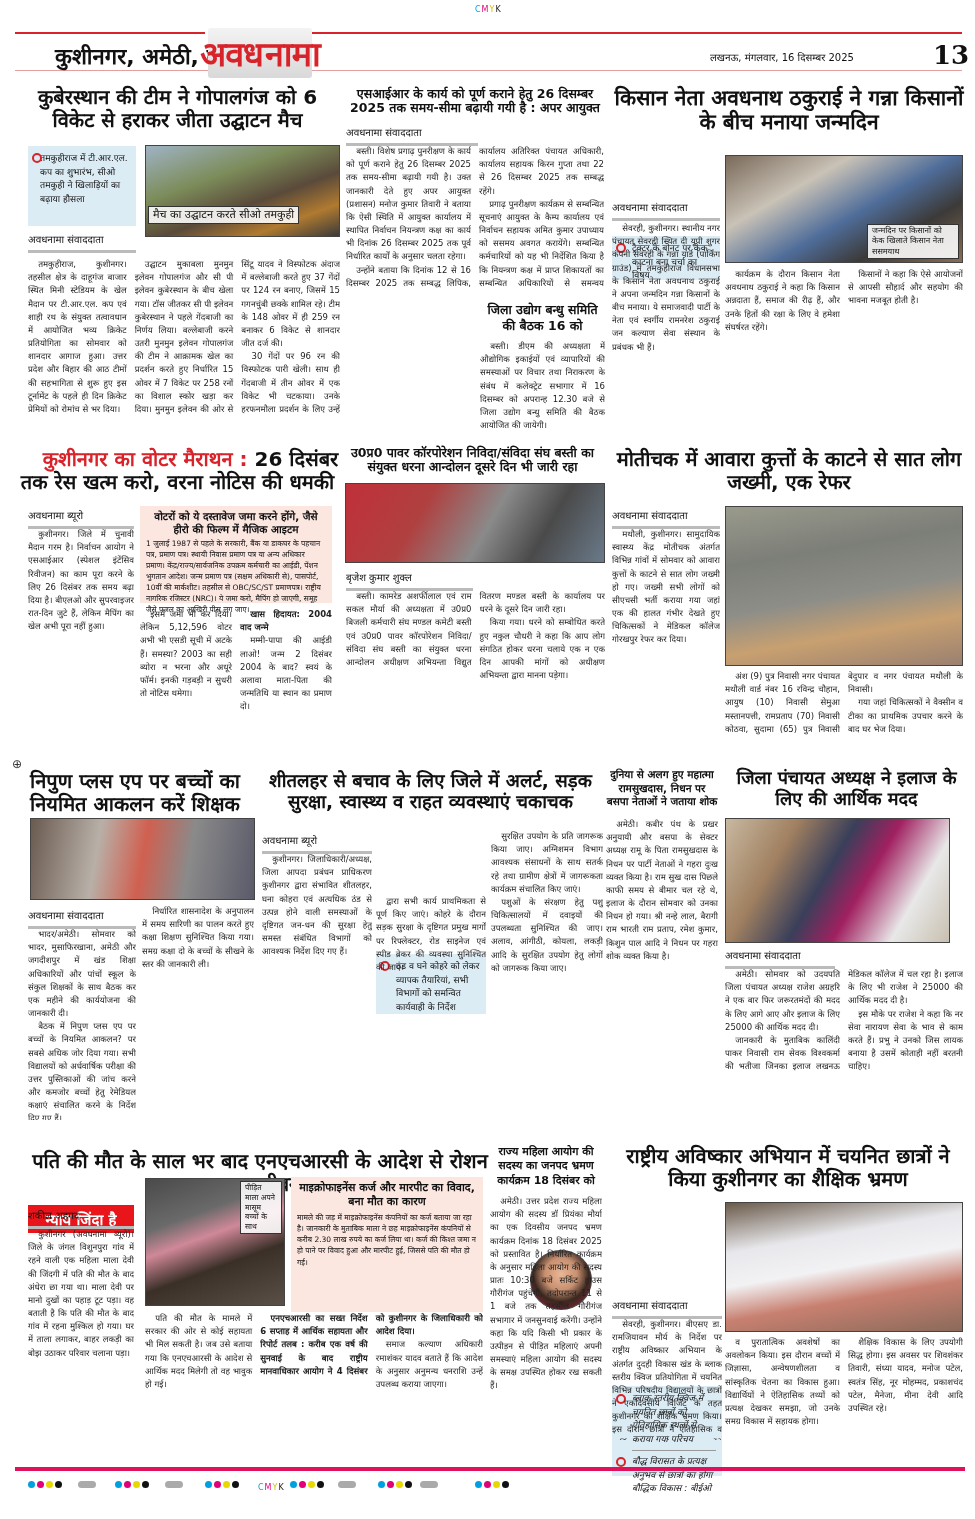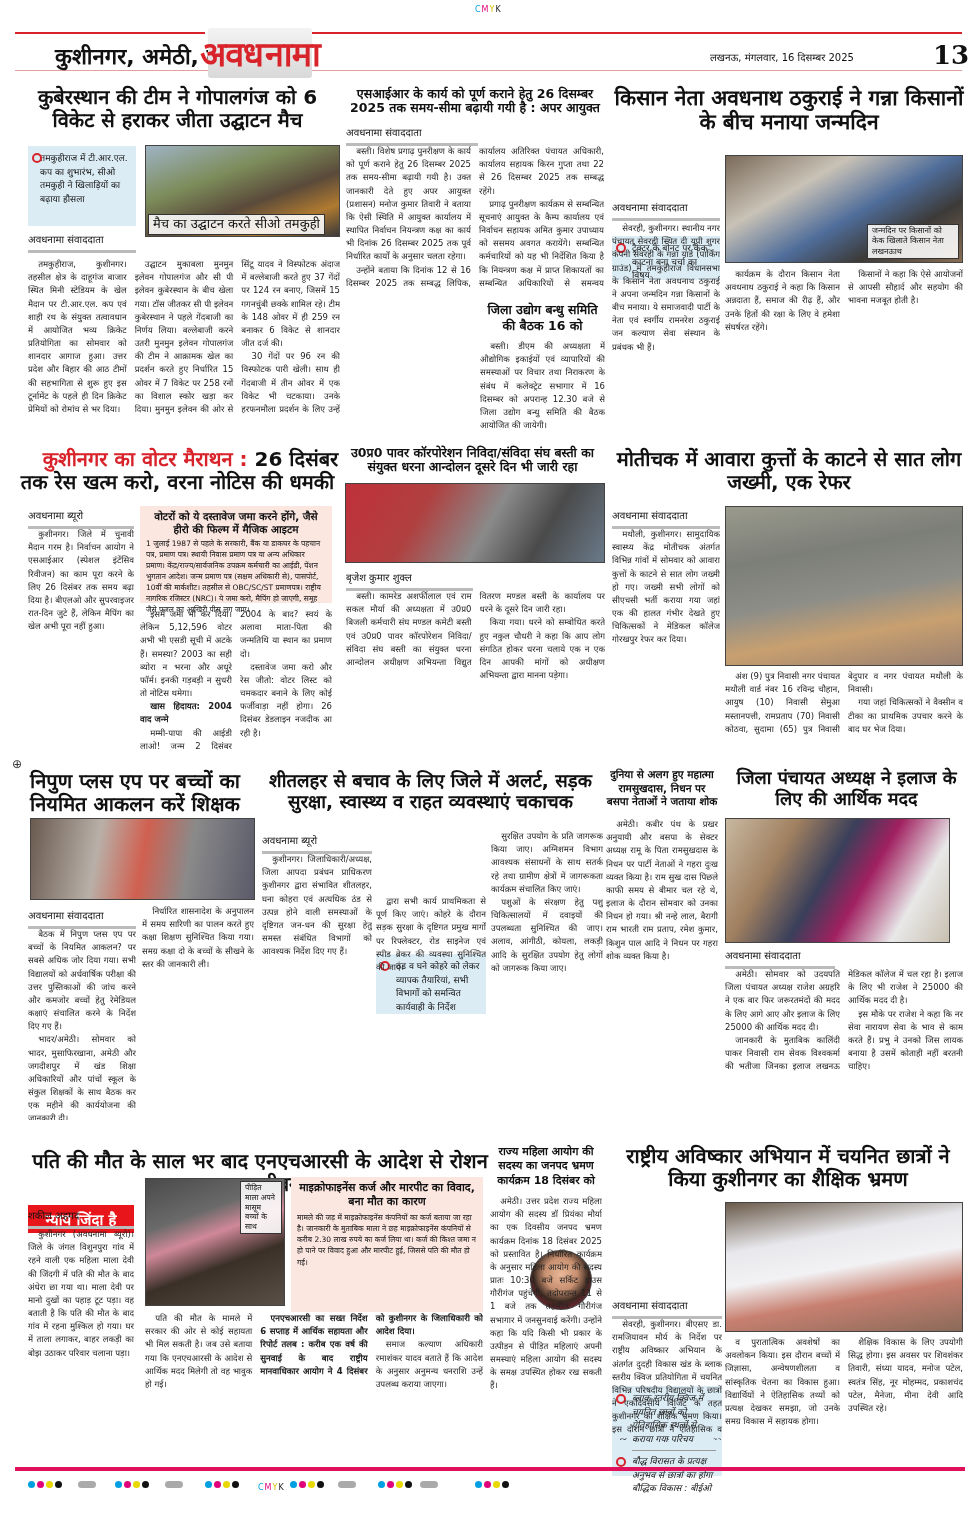--- a/index.html
+++ b/index.html
@@ -55,21 +55,21 @@
 <div class="abs date-line" style="left:710px;top:50px;">लखनऊ, मंगलवार, 16 दिसम्बर 2025</div>
 <div class="abs page-no" style="left:933px;top:40px;">13</div>
 
 <div class="abs hl" style="left:15px;top:86px;width:325px;font-size:20px;">कुबेरस्थान की टीम ने गोपालगंज को 6 विकेट से हराकर जीता उद्घाटन मैच</div>
 <div class="abs hi-box" style="left:28px;top:146px;width:108px;height:80px;font-size:9px;padding-left:12px;">
   <span class="ring" style="left:4px;top:7px;width:10px;height:10px;"></span>
   <span>तमकुहीराज में टी.आर.एल. कप का शुभारंभ, सीओ तमकुही ने खिलाड़ियों का बढ़ाया हौसला</span>
 </div>
 <div class="abs byline" style="left:28px;top:232px;width:108px;">अवधनामा संवाददाता</div>
 <div class="abs photo" style="left:145px;top:145px;width:195px;height:92px;background:linear-gradient(160deg,#9fb3c4 0%,#7c8c5a 35%,#5a4a3a 60%,#b07a30 80%,#3a3a3a 100%);">
-  <span class="caption" style="left:2px;bottom:1px;font-size:13px;">मैच का उद्घाटन करते सीओ तमकुही</span>
+  <span class="caption" style="left:2px;bottom:12px;font-size:11px;">मैच का उद्घाटन करते सीओ तमकुही</span>
 </div>
 <div class="abs body" style="left:28px;top:258px;width:312px;height:170px;column-count:3;">
   <p>तमकुहीराज, कुशीनगर। तहसील क्षेत्र के दाहूगंज बाजार स्थित मिनी स्टेडियम के खेल मैदान पर टी.आर.एल. कप एवं शाही रथ के संयुक्त तत्वावधान में आयोजित भव्य क्रिकेट प्रतियोगिता का सोमवार को शानदार आगाज हुआ। उत्तर प्रदेश और बिहार की आठ टीमों की सहभागिता से शुरू हुए इस टूर्नामेंट के पहले ही दिन क्रिकेट प्रेमियों को रोमांच से भर दिया।</p>
   <p>उद्घाटन मुकाबला मुनमुन इलेवन गोपालगंज और सी पी इलेवन कुबेरस्थान के बीच खेला गया। टॉस जीतकर सी पी इलेवन कुबेरस्थान ने पहले गेंदबाजी का निर्णय लिया। बल्लेबाजी करने उतरी मुनमुन इलेवन गोपालगंज की टीम ने आक्रामक खेल का प्रदर्शन करते हुए निर्धारित 15 ओवर में 7 विकेट पर 258 रनों का विशाल स्कोर खड़ा कर दिया। मुनमुन इलेवन की ओर से सिंटू यादव ने विस्फोटक अंदाज में बल्लेबाजी करते हुए 37 गेंदों पर 124 रन बनाए, जिसमें 15 गगनचुंबी छक्के शामिल रहे। टीम के 148 ओवर में ही 259 रन बनाकर 6 विकेट से शानदार जीत दर्ज की।</p>
   <p>30 गेंदों पर 96 रन की विस्फोटक पारी खेली। साथ ही गेंदबाजी में तीन ओवर में एक विकेट भी चटकाया। उनके हरफनमौला प्रदर्शन के लिए उन्हें 'मैन ऑफ द मैच' घोषित किया गया।</p>
 </div>
 
 <div class="abs hl" style="left:346px;top:87px;width:258px;font-size:12.5px;">एसआईआर के कार्य को पूर्ण कराने हेतु 26 दिसम्बर 2025 तक समय-सीमा बढ़ायी गयी है : अपर आयुक्त</div>
 <div class="abs byline" style="left:346px;top:125px;width:132px;">अवधनामा संवाददाता</div>
 <div class="abs body" style="left:346px;top:145px;width:258px;height:150px;column-count:2;">
@@ -82,21 +82,21 @@
   <p>बस्ती। डीएम की अध्यक्षता में औद्योगिक इकाईयों एवं व्यापारियों की समस्याओं पर विचार तथा निराकरण के संबंध में कलेक्ट्रेट सभागार में 16 दिसम्बर को अपरान्ह 12.30 बजे से जिला उद्योग बन्धु समिति की बैठक आयोजित की जायेगी।</p>
 </div>
 
 <div class="abs hl" style="left:610px;top:86px;width:358px;font-size:21px;">किसान नेता अवधनाथ ठकुराई ने गन्ना किसानों के बीच मनाया जन्मदिन</div>
 <div class="abs hi-box" style="left:612px;top:156px;width:108px;height:44px;font-size:9px;padding-left:20px;">
   <span class="ring" style="left:4px;top:7px;width:10px;height:10px;"></span>
   <span>ट्रैक्टर के बोनट पर केक काटना बना चर्चा का विषय</span>
 </div>
 <div class="abs byline" style="left:612px;top:200px;width:108px;">अवधनामा संवाददाता</div>
 <div class="abs photo" style="left:725px;top:155px;width:238px;height:108px;background:linear-gradient(150deg,#7a6a5a 0%,#c9c2b6 30%,#4f6d9a 55%,#3c3a38 75%,#8a6e54 100%);">
-  <span class="caption" style="right:3px;bottom:3px;font-size:8px;width:92px;">जन्मदिन पर किसानों को केक खिलाते किसान नेता लखनऊाथ</span>
+  <span class="caption" style="right:3px;bottom:3px;font-size:8px;width:92px;">जन्मदिन पर किसानों को केक खिलाते किसान नेता ससमयाथ</span>
 </div>
 <div class="abs body" style="left:612px;top:222px;width:108px;height:206px;">
   <p>सेवरही, कुशीनगर। स्थानीय नगर पंचायत सेवरही स्थित दी यूपी शुगर कंपनी सेवरही के गन्ना यार्ड (पार्किंग ग्राउंड) में तमकुहीराज विधानसभा के किसान नेता अवधनाथ ठकुराई ने अपना जन्मदिन गन्ना किसानों के बीच मनाया। ये समाजवादी पार्टी के नेता एवं स्वर्गीय रामनरेश ठकुराई जन कल्याण सेवा संस्थान के प्रबंधक भी हैं।</p>
 </div>
 <div class="abs body" style="left:725px;top:268px;width:238px;height:160px;column-count:2;">
   <p>कार्यक्रम के दौरान किसान नेता अवधनाथ ठकुराई ने कहा कि किसान अन्नदाता हैं, समाज की रीढ़ हैं, और उनके हितों की रक्षा के लिए वे हमेशा संघर्षरत रहेंगे।</p>
   <p>किसानों ने कहा कि ऐसे आयोजनों से आपसी सौहार्द और सहयोग की भावना मजबूत होती है।</p>
 </div>
 
 <div class="abs hl" style="left:15px;top:448px;width:325px;font-size:20px;">
@@ -107,21 +107,20 @@
   <p>कुशीनगर। जिले में चुनावी मैदान गरम है। निर्वाचन आयोग ने एसआईआर (स्पेशल इंटेंसिव रिवीजन) का काम पूरा करने के लिए 26 दिसंबर तक समय बढ़ा दिया है। बीएलओ और सुपरवाइजर रात-दिन जुटे हैं, लेकिन मैपिंग का खेल अभी पूरा नहीं हुआ।</p>
 </div>
 <div class="abs pink-box" style="left:140px;top:506px;width:192px;height:97px;">
   <div class="pb-title" style="font-size:10.5px;">वोटरों को ये दस्तावेज जमा करने होंगे, जैसे हीरो की फिल्म में मैजिक आइटम</div>
   <div class="pb-text" style="font-size:7.5px;line-height:1.45;">1 जुलाई 1987 से पहले के सरकारी, बैंक या डाकघर के पहचान पत्र, प्रमाण पत्र। स्थायी निवास प्रमाण पत्र या अन्य अधिकार प्रमाण। केंद्र/राज्य/सार्वजनिक उपक्रम कर्मचारी का आईडी, पेंशन भुगतान आदेश। जन्म प्रमाण पत्र (सक्षम अधिकारी से), पासपोर्ट, 10वीं की मार्कशीट। तहसील से OBC/SC/ST प्रमाणपत्र। राष्ट्रीय नागरिक रजिस्टर (NRC)। ये जमा करो, मैपिंग हो जाएगी, समूह जैसे पजल का आखिरी पीस लग जाए।</div>
 </div>
 <div class="abs body" style="left:140px;top:608px;width:192px;height:150px;column-count:2;">
   <p>इसमें जमा भी कर दिया। लेकिन 5,12,596 वोटर अभी भी एसडी सूची में अटके हैं। समस्या? 2003 का सही ब्योरा न भरना और अधूरे फॉर्म। इनकी गड़बड़ी न सुधरी तो नोटिस थमेगा।</p>
   <p style="font-weight:bold;">खास हिदायत: 2004 वाद जन्मे</p>
   <p>मम्मी-पापा की आईडी लाओ! जन्म 2 दिसंबर 2004 के बाद? स्वयं के अलावा माता-पिता की जन्मतिथि या स्थान का प्रमाण दो।</p>
-  <p>दस्तावेज जमा करो और रेस जीतो: वोटर लिस्ट को चमकदार बनाने के लिए कोई फर्जीवाड़ा नहीं होगा। 26 दिसंबर डेडलाइन नजदीक आ रही है।</p>
 </div>
 
 <div class="abs hl" style="left:340px;top:446px;width:265px;font-size:12.5px;">उ0प्र0 पावर कॉरपोरेशन निविदा/संविदा संघ बस्ती का संयुक्त धरना आन्दोलन दूसरे दिन भी जारी रहा</div>
 <div class="abs photo" style="left:345px;top:483px;width:260px;height:80px;background:linear-gradient(120deg,#c0303a 0%,#b04040 30%,#8a8a8a 55%,#4a4a4a 75%,#6a7a8a 100%);"></div>
 <div class="abs byline" style="left:346px;top:570px;width:127px;">बृजेश कुमार शुक्ल</div>
 <div class="abs body" style="left:346px;top:590px;width:259px;height:168px;column-count:2;">
   <p>बस्ती। कामरेड अशर्फीलाल एवं राम सकल मौर्या की अध्यक्षता में उ0प्र0 बिजली कर्मचारी संघ मण्डल कमेटी बस्ती एवं उ0प्र0 पावर कॉरपोरेशन निविदा/संविदा संघ बस्ती का संयुक्त धरना आन्दोलन अधीक्षण अभियन्ता विद्युत वितरण मण्डल बस्ती के कार्यालय पर धरने के दूसरे दिन जारी रहा।</p>
   <p>किया गया। धरने को सम्बोधित करते हुए नकुल चौधरी ने कहा कि आप लोग संगठित होकर धरना चलाये एक न एक दिन आपकी मांगों को अधीक्षण अभियन्ता द्वारा मानना पड़ेगा।</p>
 </div>
 
@@ -134,22 +133,22 @@
 <div class="abs body" style="left:725px;top:670px;width:238px;height:88px;column-count:2;">
   <p>अंश (9) पुत्र निवासी नगर पंचायत मथौली वार्ड नंबर 16 रविन्द्र चौहान, आयुष (10) निवासी सेमुआ मस्तानपत्ती, रामप्रताप (70) निवासी कोठवा, सुदामा (65) पुत्र निवासी बेदुपार व नगर पंचायत मथौली के निवासी।</p>
   <p>गया जहां चिकित्सकों ने वैक्सीन व टीका का प्राथमिक उपचार करने के बाद घर भेज दिया।</p>
 </div>
 
 <div class="crosshair" style="left:12px;top:757px;">⊕</div>
 <div class="abs hl" style="left:15px;top:770px;width:240px;font-size:20px;">निपुण प्लस एप पर बच्चों का नियमित आकलन करें शिक्षक</div>
 <div class="abs photo" style="left:30px;top:818px;width:225px;height:82px;background:linear-gradient(100deg,#6a5a50 0%,#b8b0a8 30%,#d06050 50%,#8a8a8a 70%,#5a5a6a 100%);"></div>
 <div class="abs byline" style="left:28px;top:908px;width:108px;">अवधनामा संवाददाता</div>
 <div class="abs body" style="left:28px;top:928px;width:108px;height:192px;">
+  <p>भादर/अमेठी। सोमवार को भादर, मुसाफिरखाना, अमेठी और जगदीशपुर में खंड शिक्षा अधिकारियों और पांचों स्कूल के संकुल शिक्षकों के साथ बैठक कर एक महीने की कार्ययोजना की जानकारी दी।</p>
   <p>बैठक में निपुण प्लस एप पर बच्चों के नियमित आकलन? पर सबसे अधिक जोर दिया गया। सभी विद्यालयों को अर्धवार्षिक परीक्षा की उत्तर पुस्तिकाओं की जांच करने और कमजोर बच्चों हेतु रेमेडियल कक्षाएं संचालित करने के निर्देश दिए गए हैं।</p>
-  <p>भादर/अमेठी। सोमवार को भादर, मुसाफिरखाना, अमेठी और जगदीशपुर में खंड शिक्षा अधिकारियों और पांचों स्कूल के संकुल शिक्षकों के साथ बैठक कर एक महीने की कार्ययोजना की जानकारी दी।</p>
 
 </div>
 <div class="abs body" style="left:142px;top:905px;width:112px;height:215px;">
   <p>निर्धारित शासनादेश के अनुपालन में समय सारिणी का पालन करते हुए कक्षा शिक्षण सुनिश्चित किया गया। समग्र कक्षा दो के बच्चों के सीखने के स्तर की जानकारी ली।</p>
 </div>
 
 <div class="abs hl" style="left:258px;top:770px;width:345px;font-size:18.5px;">शीतलहर से बचाव के लिए जिले में अलर्ट, सड़क सुरक्षा, स्वास्थ्य व राहत व्यवस्थाएं चकाचक</div>
 <div class="abs byline" style="left:262px;top:833px;width:110px;">अवधनामा ब्यूरो</div>
 <div class="abs body" style="left:262px;top:853px;width:110px;height:267px;">
   <p>कुशीनगर। जिलाधिकारी/अध्यक्ष, जिला आपदा प्रबंधन प्राधिकरण कुशीनगर द्वारा संभावित शीतलहर, घना कोहरा एवं अत्यधिक ठंड से उत्पन्न होने वाली समस्याओं के दृष्टिगत जन-धन की सुरक्षा हेतु समस्त संबंधित विभागों को आवश्यक निर्देश दिए गए हैं।</p>

